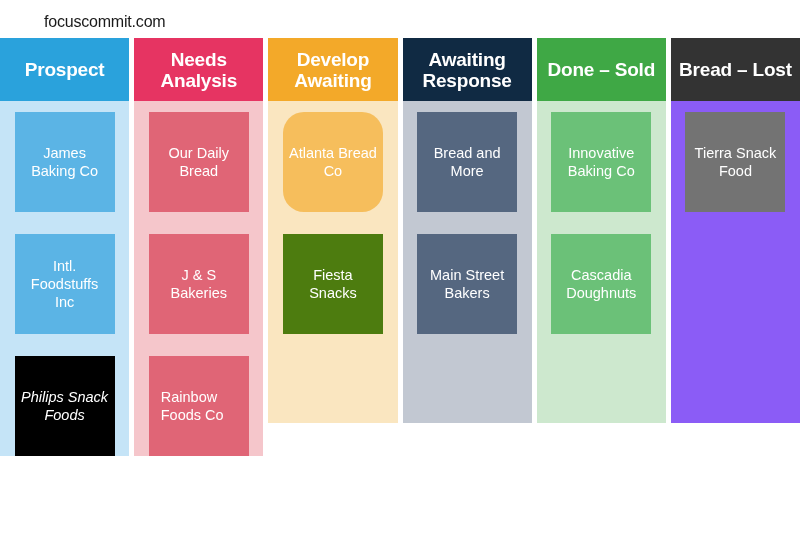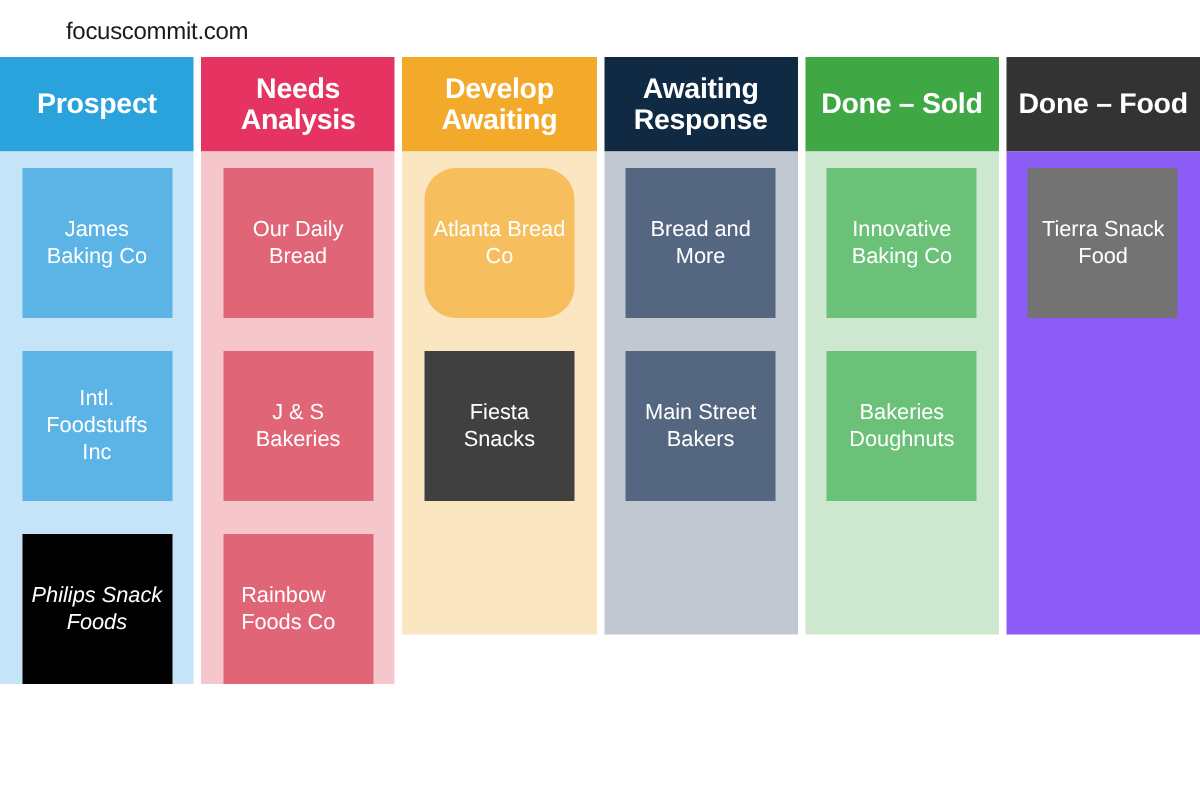--- a/index.html
+++ b/index.html
@@ -116,38 +116,38 @@
         <div class="col-body" style="background: rgb(245, 198, 203);">
           <div class="card" style="background: rgb(224, 101, 118);">Our Daily Bread</div>
           <div class="card" style="background: rgb(224, 101, 118);">J &amp; S Bakeries</div>
           <div class="card align-left" style="background: rgb(224, 101, 118);">Rainbow Foods Co</div>
         </div>
       </div>
       <div class="column">
         <div class="col-header" style="background: rgb(243, 169, 41);">Develop Awaiting</div>
         <div class="col-body" style="background: rgb(250, 230, 192);">
           <div class="card" style="background: rgb(246, 190, 92); border-radius: 21px;">Atlanta Bread Co</div>
-          <div class="card" style="background: #404040;">Fiesta Snacks</div>
+          <div class="card" style="background: #4d7c0f;">Fiesta Snacks</div>
         </div>
       </div>
       <div class="column">
         <div class="col-header" style="background: rgb(16, 42, 67);">Awaiting Response</div>
         <div class="col-body" style="background: rgb(194, 200, 210);">
           <div class="card" style="background: rgb(85, 103, 128);">Bread and More</div>
           <div class="card" style="background: rgb(85, 103, 128);">Main Street Bakers</div>
         </div>
       </div>
       <div class="column">
         <div class="col-header" style="background: rgb(63, 168, 69);">Done – Sold</div>
         <div class="col-body" style="background: rgb(205, 232, 206);">
           <div class="card" style="background: rgb(107, 193, 120);">Innovative Baking Co</div>
-          <div class="card" style="background: rgb(107, 193, 120);">Bakeries Doughnuts</div>
+          <div class="card" style="background: rgb(107, 193, 120);">Cascadia Doughnuts</div>
         </div>
       </div>
       <div class="column">
-        <div class="col-header" style="background: rgb(51, 51, 51);">Done – Food</div>
+        <div class="col-header" style="background: rgb(51, 51, 51);">Bread – Lost</div>
         <div class="col-body" style="background: #8b5cf6;">
           <div class="card" style="background: rgb(115, 115, 115);">Tierra Snack Food</div>
         </div>
       </div>
     </div>
 
 </div>
 
 </body></html>

